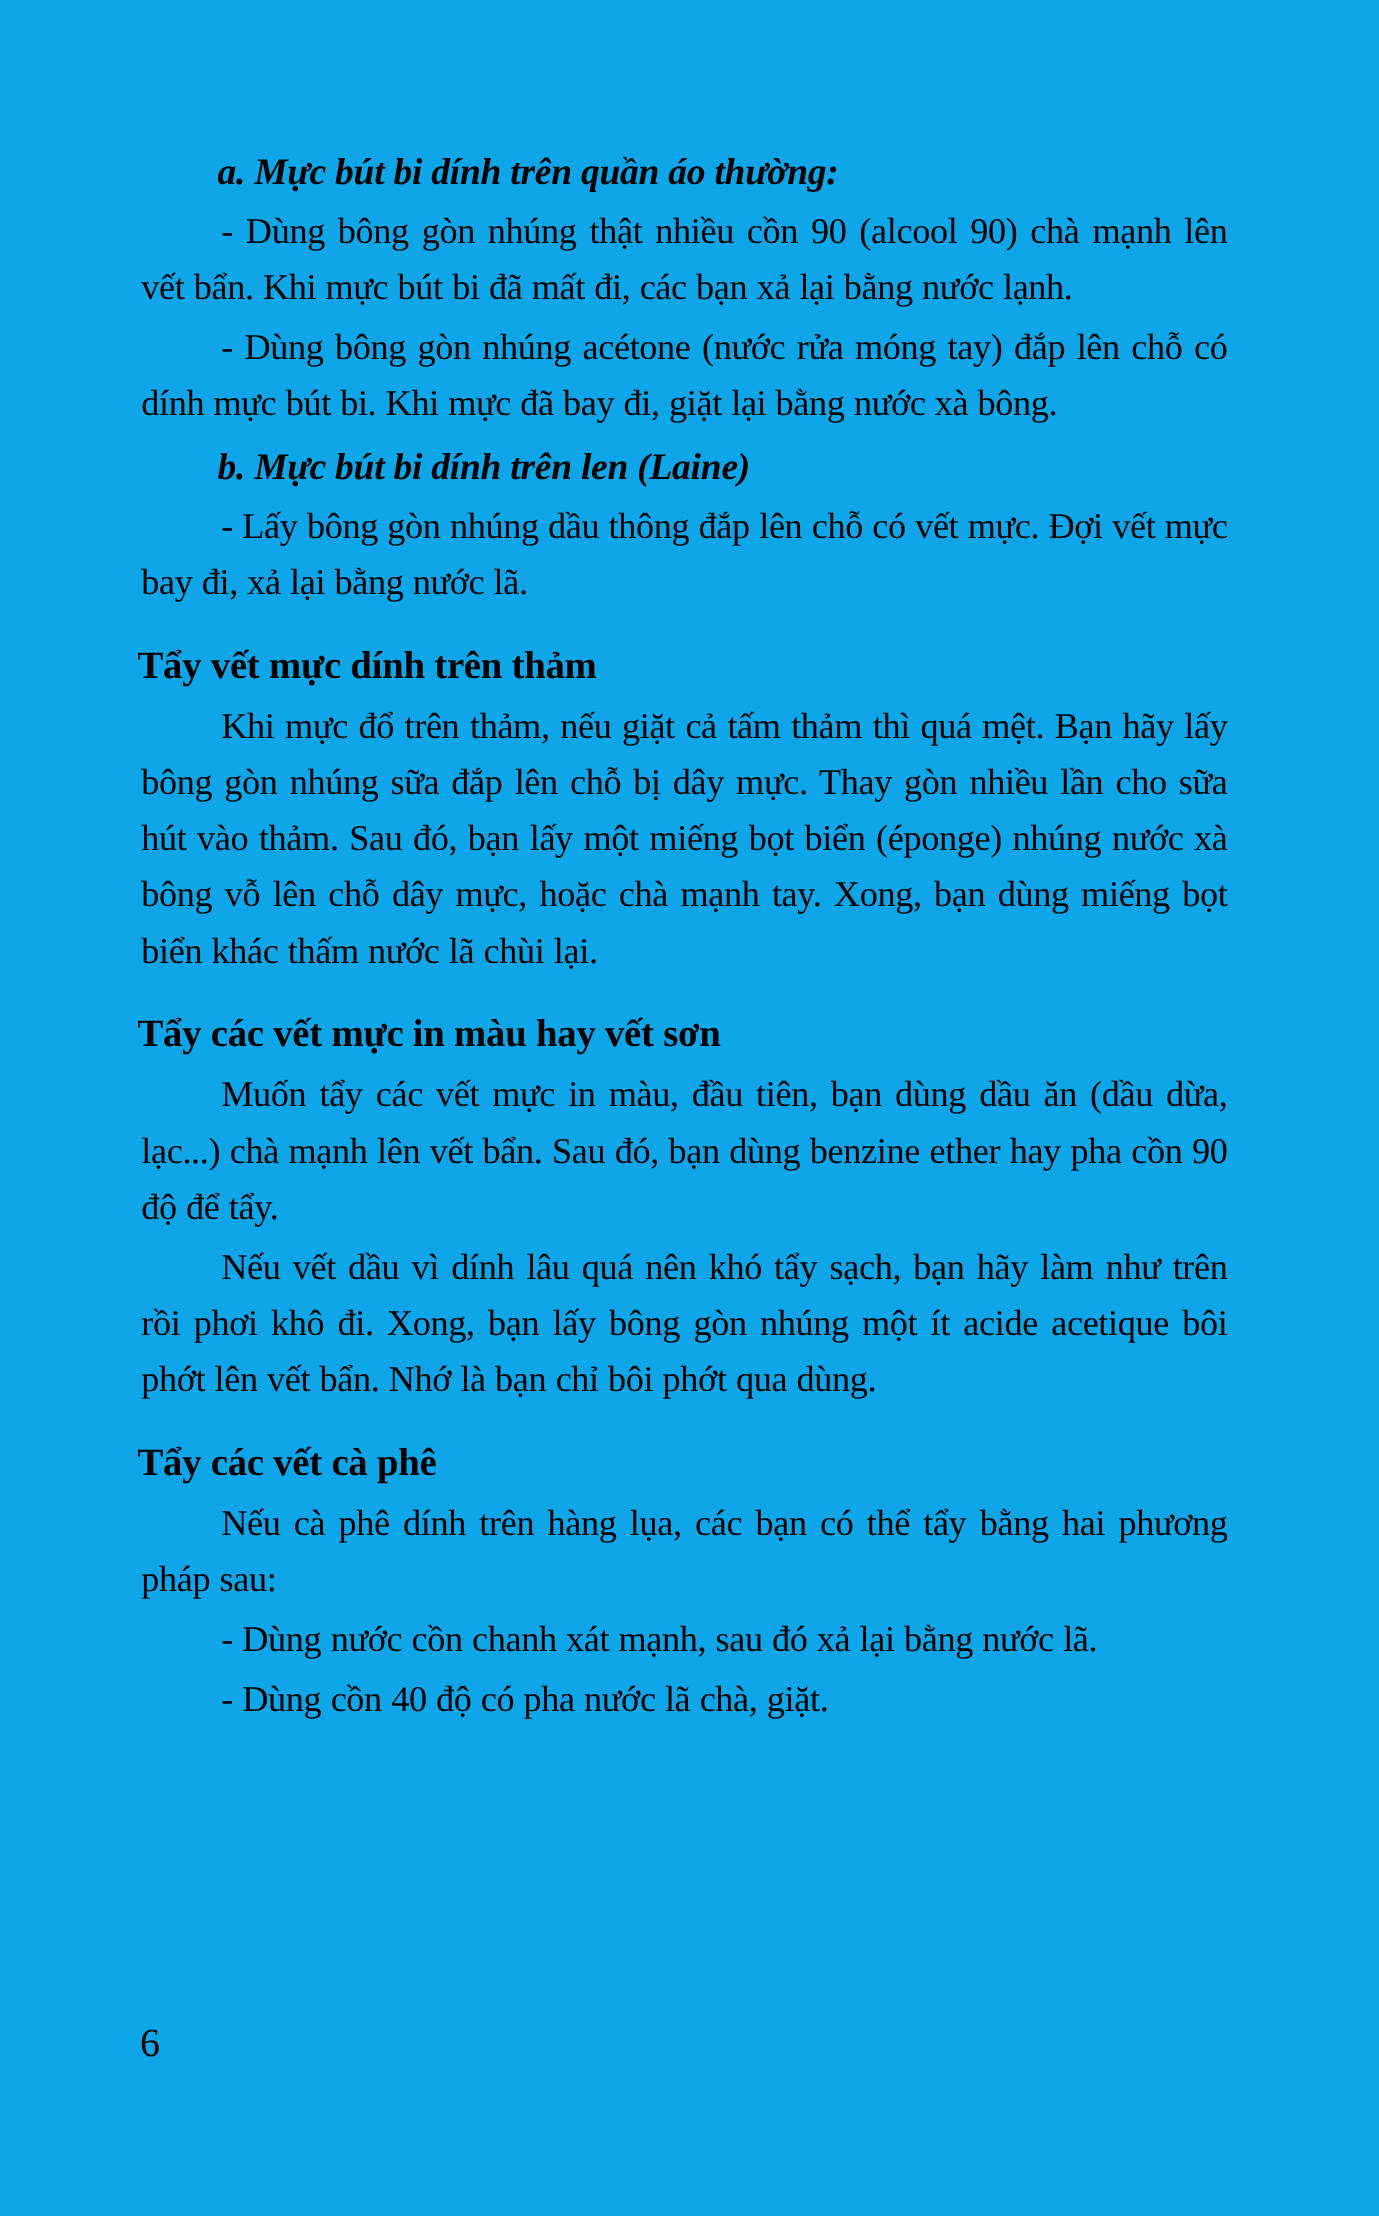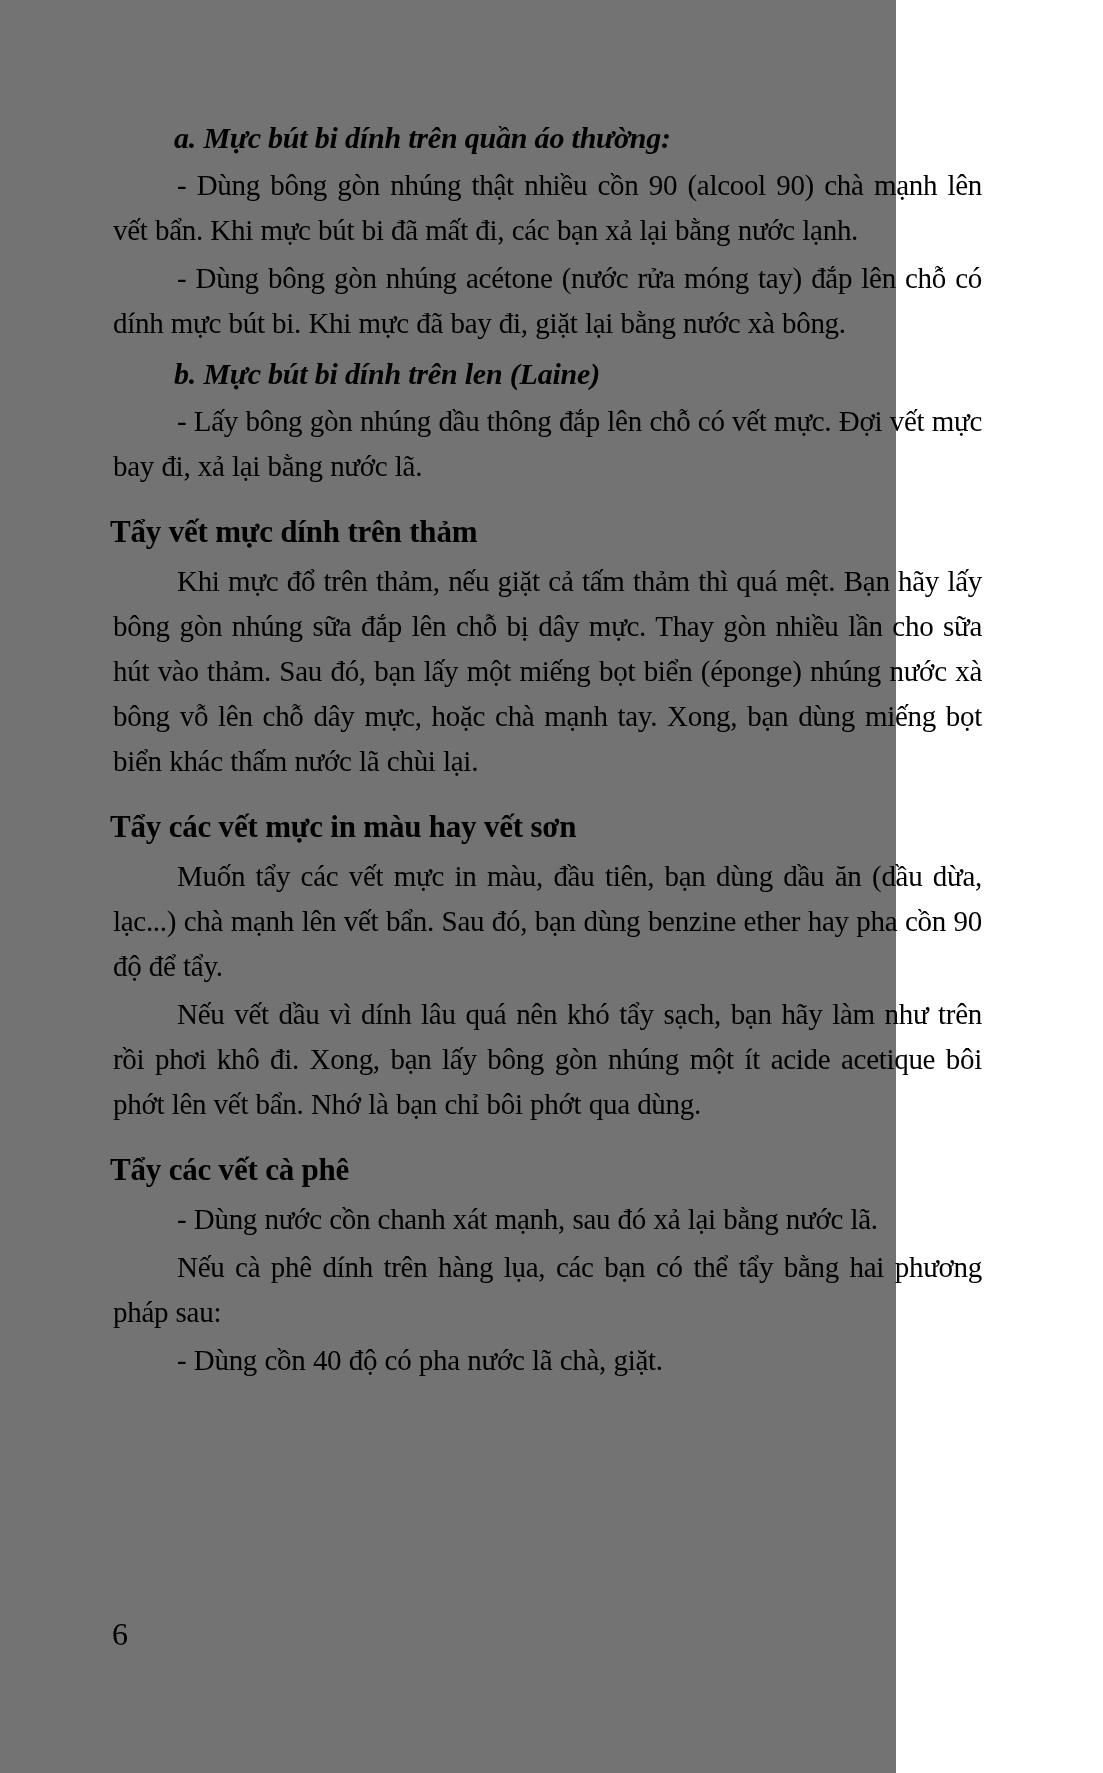--- a/index.html
+++ b/index.html
@@ -11,23 +11,23 @@
     width: 1103px;
     height: 1773px;
     position: relative;
     font-family: "Liberation Serif", serif;
     color: #000000;
     overflow: hidden;
   }
   .page {
     position: absolute;
     left: 0; top: 0;
-    width: 896px;
+    width: 1103px;
     height: 1773px;
-    background: #737373;
+    background: #0ea5e9;
   }
   .text-block {
     position: absolute;
     left: 110px;
     top: 110px;
     width: 875px;
   }
   .para {
     font-size: 29px;
     line-height: 45px;
@@ -83,23 +83,23 @@
     <p class="para">Khi mực đổ trên thảm, nếu giặt cả tấm thảm thì quá mệt. Bạn hãy lấy bông gòn nhúng sữa đắp lên chỗ bị dây mực. Thay gòn nhiều lần cho sữa hút vào thảm. Sau đó, bạn lấy một miếng bọt biển (éponge) nhúng nước xà bông vỗ lên chỗ dây mực, hoặc chà mạnh tay. Xong, bạn dùng miếng bọt biển khác thấm nước lã chùi lại.</p>
 
     <div class="h-bold">Tẩy các vết mực in màu hay vết sơn</div>
 
     <p class="para">Muốn tẩy các vết mực in màu, đầu tiên, bạn dùng dầu ăn (dầu dừa, lạc...) chà mạnh lên vết bẩn. Sau đó, bạn dùng benzine ether hay pha cồn 90 độ để tẩy.</p>
 
     <p class="para">Nếu vết dầu vì dính lâu quá nên khó tẩy sạch, bạn hãy làm như trên rồi phơi khô đi. Xong, bạn lấy bông gòn nhúng một ít acide acetique bôi phớt lên vết bẩn. Nhớ là bạn chỉ bôi phớt qua dùng.</p>
 
     <div class="h-bold">Tẩy các vết cà phê</div>
 
+    <p class="para">Nếu cà phê dính trên hàng lụa, các bạn có thể tẩy bằng hai phương pháp sau:</p>
+
     <p class="para">- Dùng nước cồn chanh xát mạnh, sau đó xả lại bằng nước lã.</p>
-
-    <p class="para">Nếu cà phê dính trên hàng lụa, các bạn có thể tẩy bằng hai phương pháp sau:</p>
 
     <p class="para">- Dùng cồn 40 độ có pha nước lã chà, giặt.</p>
 
 
   </div>
 
   <div class="page-number">6</div>
 </div>
 
 </body></html>

